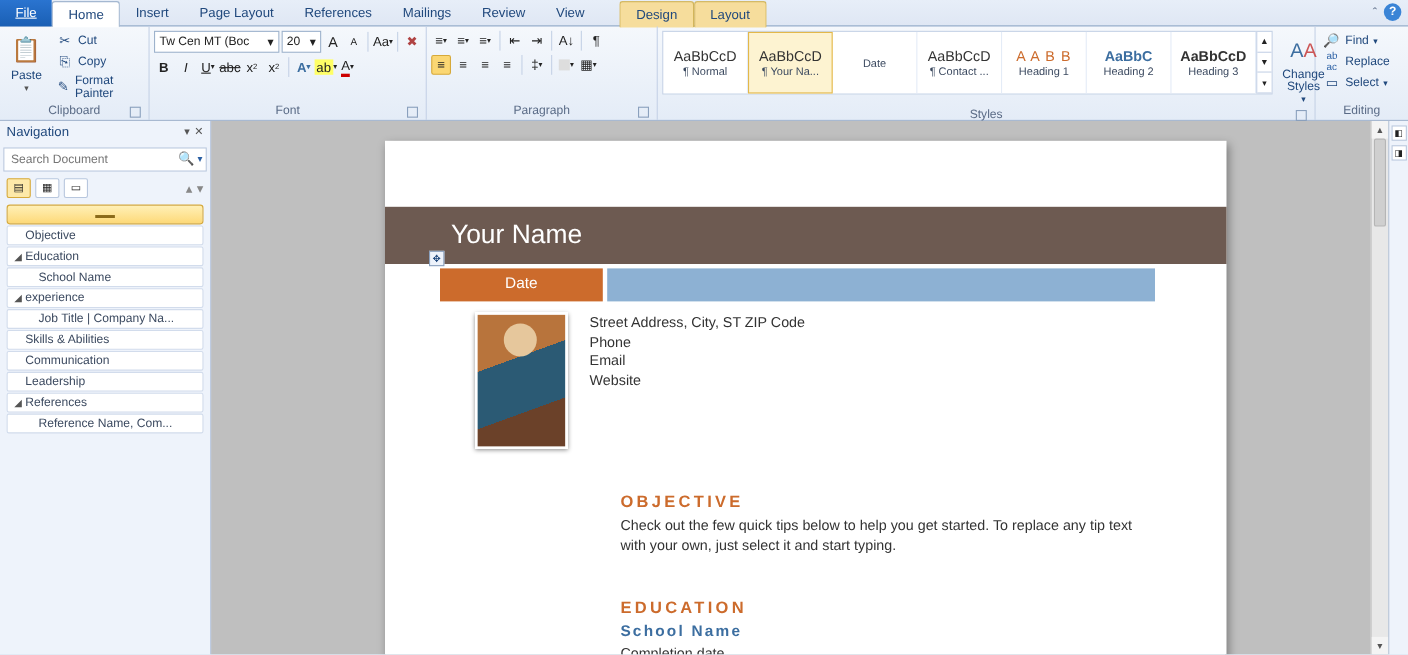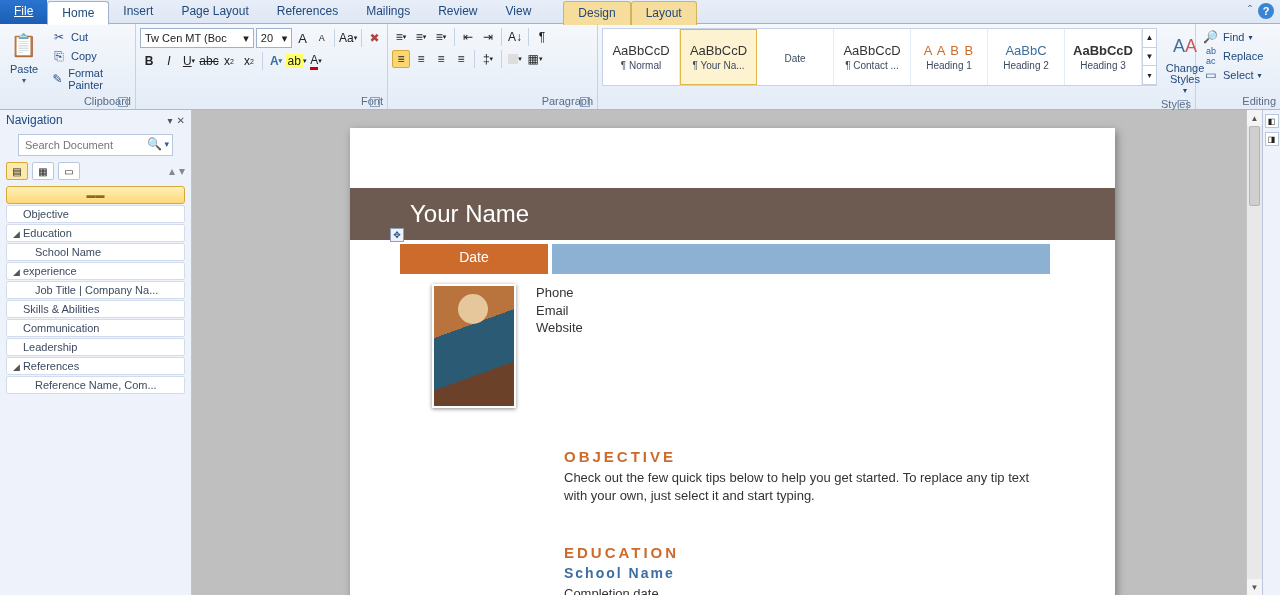--- a/index.html
+++ b/index.html
@@ -11,21 +11,21 @@
 .tab.file { background: #1a5fb4; background: linear-gradient(#2a74d0,#1a5fb4); color: #fff; border-radius: 0 0 0 0; text-decoration: underline; }
 .tab.active { background: #fff; border: 1px solid #9db2cc; border-bottom: 1px solid #fff; border-radius: 3px 3px 0 0; margin-top: 1px; }
 .tab.ctx { background: #f6dd9c; border: 1px solid #d2b55a; border-bottom: none; border-radius: 3px 3px 0 0; margin-top: 1px; }
 .tabs-right { position: absolute; right: 6px; top: 3px; display: flex; gap: 6px; align-items: center; }
 .help-icon { width: 16px; height: 16px; border-radius: 50%; background: #3a84d6; color: #fff; font-size: 11px; font-weight: 700; display: flex; align-items: center; justify-content: center; }
 
 
 .ribbon { display: flex; height: 86px; background: linear-gradient(#f5f8fc,#e4ecf7); border-bottom: 1px solid #a8b9d1; }
 .group { border-right: 1px solid #c5d2e6; display: flex; flex-direction: column; justify-content: space-between; padding: 2px 4px 0; position: relative; }
 .group-body { flex: 1; display: flex; align-items: flex-start; gap: 4px; padding-top: 2px; }
-.group-label { text-align: right; font-size: 11px; color: #5a6b86; padding: 1px 0 2px; position: relative; }
+.group-label { text-align: center; font-size: 11px; color: #5a6b86; padding: 1px 0 2px; position: relative; }
 .dlg-launcher { position: absolute; right: 3px; bottom: 2px; width: 10px; height: 10px; border: 1px solid #8aa0bd; }
 .vcol { display: flex; flex-direction: column; gap: 1px; }
 .small-btn { display: flex; align-items: center; gap: 4px; padding: 1px 3px; border-radius: 2px; cursor: pointer; font-size: 11px; color: #21497d; }
 .icon { width: 16px; height: 16px; display: inline-flex; align-items: center; justify-content: center; font-size: 12px; }
 .big-btn { display: flex; flex-direction: column; align-items: center; gap: 1px; padding: 2px 4px; cursor: pointer; font-size: 11px; color: #21497d; }
 .big-icon { width: 32px; height: 32px; display: flex; align-items: center; justify-content: center; font-size: 22px; }
 .combo { height: 20px; border: 1px solid #9db2cc; background: #fff; font-size: 11px; padding: 3px 4px; display: flex; align-items: center; justify-content: space-between; gap: 4px; }
 .btnrow { display: flex; gap: 2px; align-items: center; }
 .fld { width: 18px; height: 18px; display: flex; align-items: center; justify-content: center; border-radius: 2px; cursor: pointer; font-size: 12px; }
 .fld.active { background: #fbd773; border: 1px solid #d6a93a; }
@@ -37,21 +37,21 @@
 .style-item.sel { border: 1px solid #e3b84a; background: #fdf3d1; }
 .style-prev { font-size: 13px; }
 .gal-nav { width: 14px; display: flex; flex-direction: column; border-left: 1px solid #c5d2e6; }
 .gal-nav div { flex: 1; display: flex; align-items: center; justify-content: center; border-bottom: 1px solid #c5d2e6; cursor: pointer; font-size: 8px; }
 
 
 .workspace { display: flex; height: calc(595px - 24px - 86px); }
 .nav-pane { width: 192px; background: #eef3fb; border-right: 1px solid #b8c7de; display: flex; flex-direction: column; }
 .nav-title { display: flex; justify-content: space-between; align-items: center; padding: 3px 6px; font-size: 12px; color: #21497d; }
 .nav-title .winbtns { display: flex; gap: 4px; font-size: 10px; color: #555; }
-.nav-search { margin: 4px 18px; position: relative; }
+.nav-search { margin: 4px 3px; position: relative; }
 .nav-search input { width: 100%; height: 22px; border: 1px solid #b8c7de; padding: 2px 24px 2px 6px; font-size: 11px; color: #666; }
 .nav-search .mg { position: absolute; right: 4px; top: 3px; color: #2a5fa3; font-size: 12px; display:flex; gap:2px; align-items:center;}
 .nav-tabs { display: flex; gap: 4px; margin: 2px 6px; align-items: center; }
 .nav-tab { width: 22px; height: 18px; border: 1px solid #b8c7de; background: #fff; display: flex; align-items: center; justify-content: center; font-size: 10px; cursor: pointer; border-radius:2px;}
 .nav-tab.active { background: #fde9a9; border-color: #d6a93a; }
 .nav-tabs .spacer { flex: 1; }
 .nav-list { margin: 4px 6px; display: flex; flex-direction: column; gap: 1px; }
 .nav-sel { background: linear-gradient(#fff0b7,#fdd978); border: 1px solid #d6a93a; height: 18px; border-radius: 3px; display:flex; align-items:center; justify-content:center; color:#8a6a1a; font-size:9px;}
 .nav-item { border: 1px solid #d2dcec; background: #fff; padding: 2px 6px; font-size: 11px; color: #3c4a60; border-radius: 2px; cursor: pointer; white-space: nowrap; overflow: hidden; text-overflow: ellipsis; }
 .nav-item.ind1 { padding-left: 16px; }
@@ -226,21 +226,21 @@
           </div>
           <div class="style-item">
             <div class="style-prev" style="color:#333">AaBbCcD</div>
             <div>¶ Contact ...</div>
           </div>
           <div class="style-item">
             <div class="style-prev" style="color:#cc6b2c;font-weight:400;letter-spacing:1px">A A B B</div>
             <div>Heading 1</div>
           </div>
           <div class="style-item">
-            <div class="style-prev" style="color:#3c6ea0;font-weight:400">AaBbC</div>
+            <div class="style-prev" style="color:#3c6ea0;font-weight:700">AaBbC</div>
             <div>Heading 2</div>
           </div>
           <div class="style-item">
             <div class="style-prev" style="color:#333;font-weight:700">AaBbCcD</div>
             <div>Heading 3</div>
           </div>
           <div class="gal-nav">
             <div>▲</div>
             <div>▼</div>
             <div>▾</div>
@@ -324,20 +324,21 @@
         <span>Your Name</span>
         <span class="anchor">✥</span>
       </div>
       <div class="row-band">
         <div class="date-cell">Date</div>
         <div class="blue-cell"></div>
       </div>
       <div class="body-row">
         <div class="photo"></div>
         <div class="contact">
+          <div>Street Address, City, ST ZIP Code</div>
           <div>Phone</div>
           <div>Email</div>
           <div>Website</div>
         </div>
       </div>
       <div class="sect-h">OBJECTIVE</div>
       <div class="sect-body">Check out the few quick tips below to help you get started. To replace any tip text with your own, just select it and start typing.</div>
       <div class="sect-h">EDUCATION</div>
       <div class="sect-sub">School Name</div>
       <div class="sect-body">Completion date</div>

